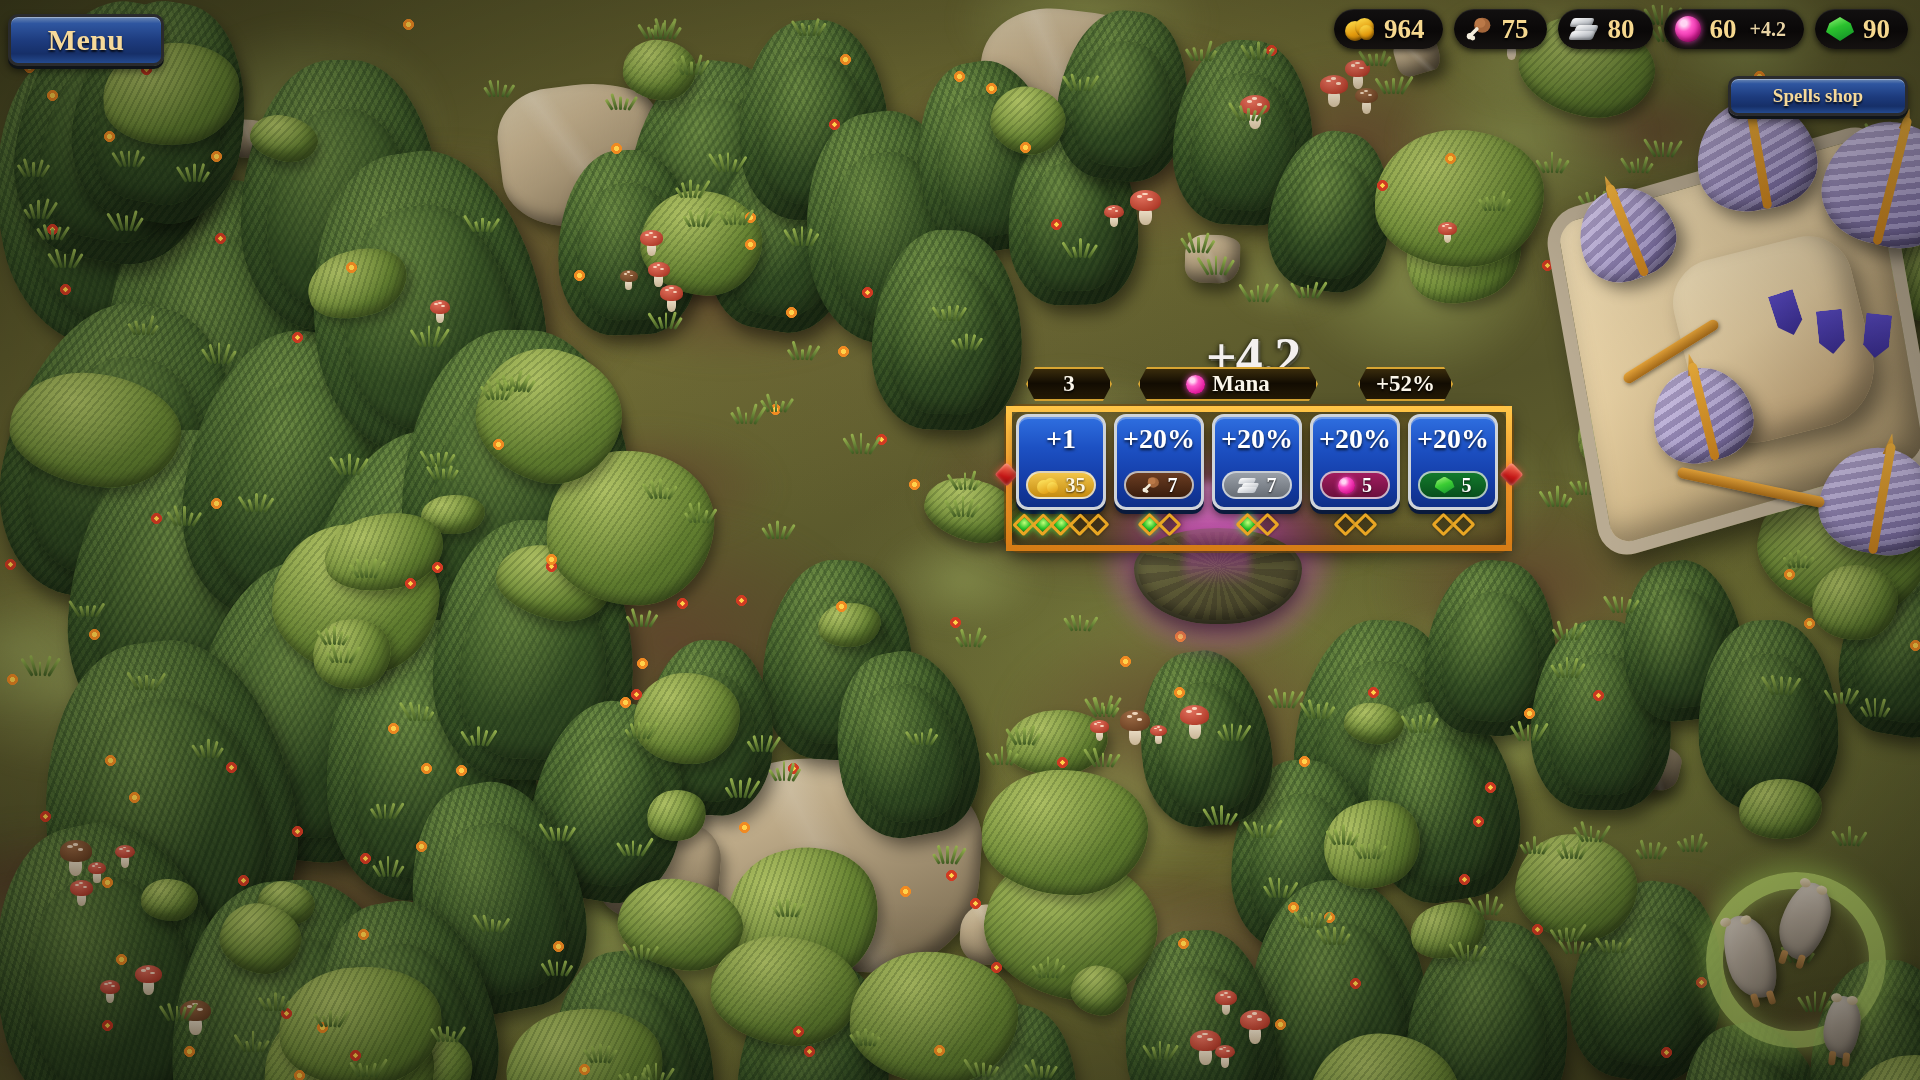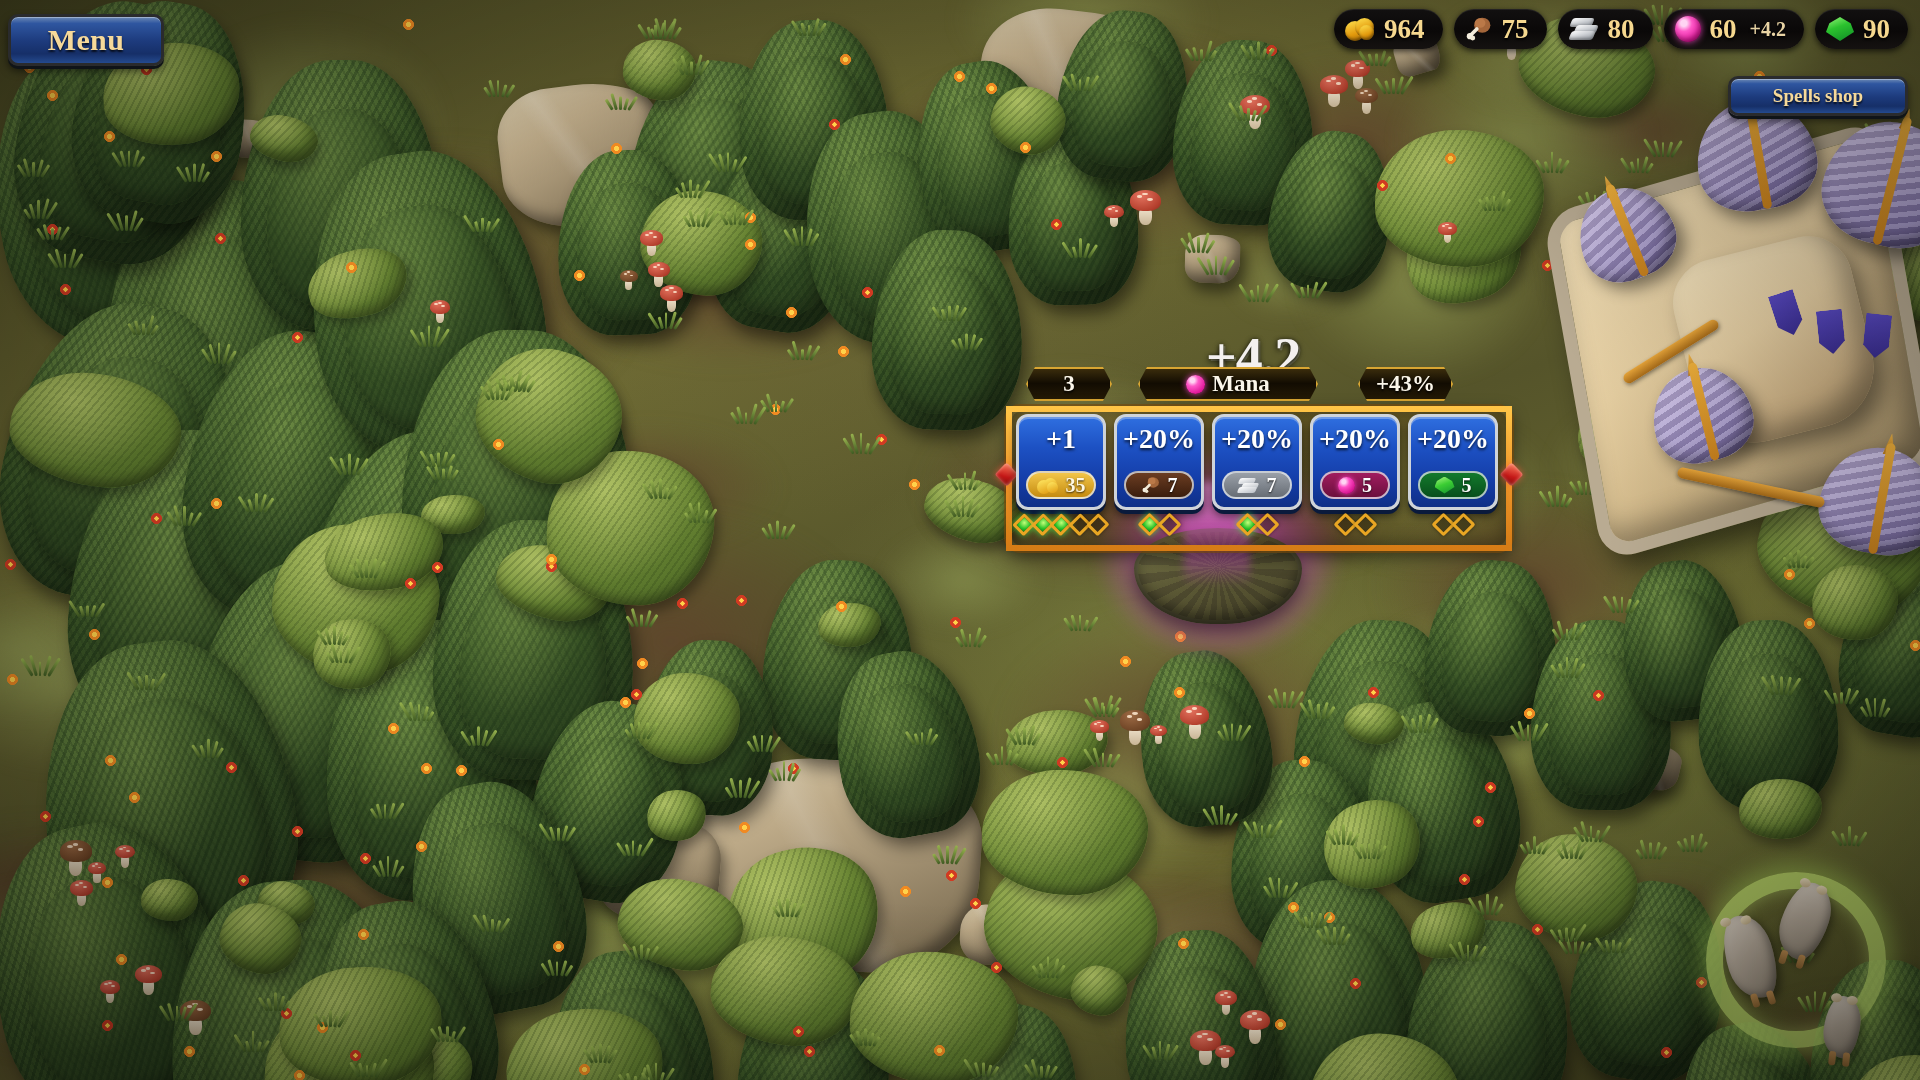--- a/index.html
+++ b/index.html
@@ -2067,21 +2067,21 @@
 
   <div id="float-gain">+4.2</div>
 
   <div id="upgrade-panel">
     <div class="badges">
       <div class="badge" id="badge-level">3</div>
       <div class="badge" id="badge-name">
         <span class="dot-mana"></span>
         <span>Mana</span>
       </div>
-      <div class="badge" id="badge-bonus">+43%</div>
+      <div class="badge" id="badge-bonus">+52%</div>
     </div>
 
     <div class="frame"></div>
     <div class="cards" id="upgrade-cards">
         <div class="card">
           <div class="effect">+1</div>
           <div class="cost gold">
             <span class="mini mini-gold">
               <i style="left: 0px; top: 3px; width: 14px; height: 14px;"></i>
               <i style="left: 7px; top: 1px; width: 13px; height: 13px;"></i>

